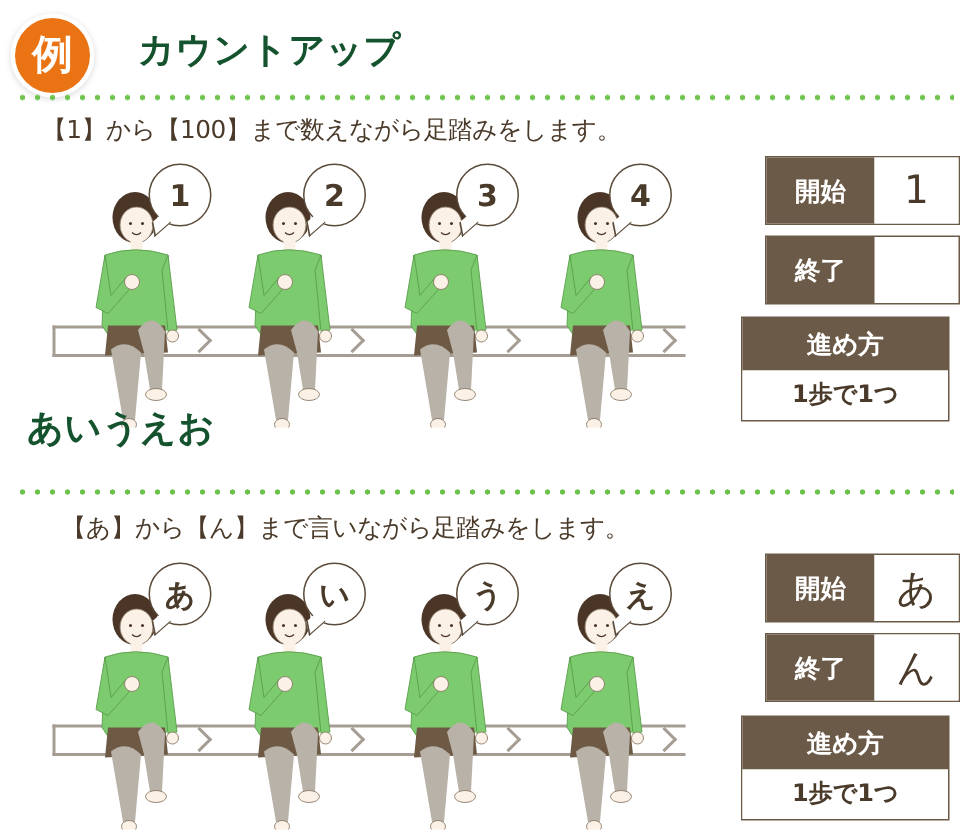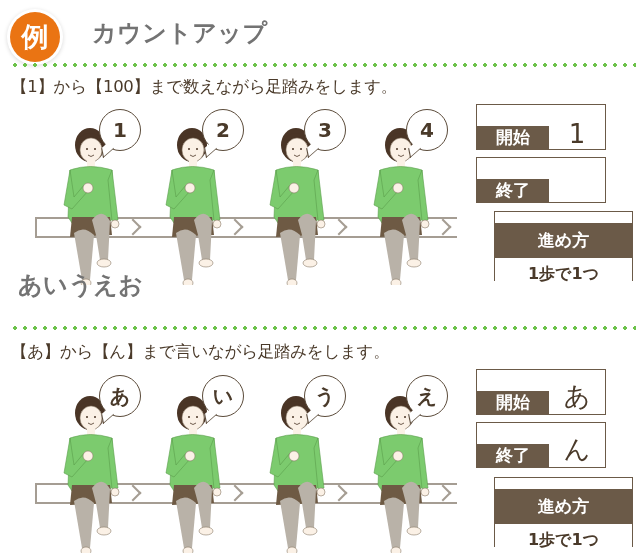--- a/index.html
+++ b/index.html
@@ -1,37 +1,37 @@
 <!DOCTYPE html>
 <html><head>
 <meta charset="utf-8">
 <style>
   html, body { margin:0; padding:0; background:#ffffff; }
   body { width:640px; height:560px; position:relative; overflow:hidden;
          font-family:"DejaVu Sans", "Liberation Sans", sans-serif; color:#4a3a2a; }
   .badge { position:absolute; left:10px; top:12px; width:50px; height:50px; border-radius:50%;
            background:#ea7413; box-shadow:0 0 0 3px #fff, 0 1px 4px 3px rgba(0,0,0,0.15);
            color:#fff; font-weight:bold; font-size:27px; line-height:50px; text-align:center; }
-  .title { position:absolute; font-weight:bold; color:#737373; font-size:24px; letter-spacing:0.5px; }
+  .title { position:absolute; font-weight:bold; color:#14532d; font-size:24px; letter-spacing:0.5px; }
   .dots { position:absolute; left:10px; width:626px; height:4px;
           background-image: radial-gradient(circle, #6cc24a 1.6px, transparent 1.9px);
           background-size:10px 4px; background-repeat:repeat-x; }
-  .desc { position:absolute; left:11px; font-size:16.5px; color:#4a3a2a; white-space:nowrap; letter-spacing:-0.3px; }
+  .desc { position:absolute; left:28px; font-size:16.5px; color:#4a3a2a; white-space:nowrap; letter-spacing:-0.3px; }
   .band { position:absolute; left:35px; width:420px; height:17px; border-top:2px solid #a59d93; border-bottom:2px solid #a59d93; border-left:2px solid #a59d93; }
   .chev { position:absolute; width:10px; height:10px; border-top:2px solid #a59d93; border-right:2px solid #a59d93; transform:rotate(45deg); }
   .fig { position:absolute; width:80px; height:160px; }
   .bubble { position:absolute; width:40px; height:40px; border:1.5px solid #5b4b3a; border-radius:50%; background:#fff;
             font-size:20px; font-weight:bold; color:#4a3a2a; text-align:center; line-height:40px; }
   .bubble .tail { position:absolute; left:2px; top:33px; width:10px; height:10px; background:#fff;
                   border-left:1.5px solid #5b4b3a; border-bottom:1.5px solid #5b4b3a; transform:skewY(-35deg) rotate(-10deg); }
-  .panel-row { position:absolute; left:476px; width:130px; height:46px; border:1.5px solid #6b5a48; box-sizing:border-box; display:flex;align-items:flex-end; }
+  .panel-row { position:absolute; left:510px; width:130px; height:46px; border:1.5px solid #6b5a48; box-sizing:border-box; display:flex; }
   .panel-row .lbl { width:72px; background:#6b5a48; color:#fff; font-weight:bold; font-size:17px; display:flex; align-items:center; justify-content:center; }
   .panel-row .val { flex:1; background:#fff; color:#4a3a2a; font-size:26px; display:flex; align-items:center; justify-content:center; }
   .panel-step { position:absolute; left:494px; width:139px; height:70px; border:1.5px solid #6b5a48; box-sizing:border-box; }
-  .panel-step .hd { height:35px; background:#6b5a48; color:#fff; font-weight:bold; font-size:17px; display:flex; align-items:center; justify-content:center;margin-top:11px; }
+  .panel-step .hd { height:35px; background:#6b5a48; color:#fff; font-weight:bold; font-size:17px; display:flex; align-items:center; justify-content:center; }
   .panel-step .bd { height:33px; background:#fff; color:#4a3a2a; font-size:16px; font-weight:bold; display:flex; align-items:center; justify-content:center; }
 </style>
 </head>
 <body>
 
 <svg width="0" height="0" style="position:absolute">
   <defs>
     <g id="person">
 
       <ellipse cx="40" cy="20" rx="15" ry="17" fill="#4a3526"></ellipse>
@@ -101,21 +101,21 @@
 <div class="panel-row" style="top:157px;">
   <div class="lbl">終了</div>
 </div>
 <div class="panel-step" style="top:211px;">
   <div class="hd">進め方</div>
   <div class="bd">1歩で1つ</div>
 </div>
 
 <div class="title" style="left:18px; top:269px;">あいうえお</div>
 <div class="dots" style="top:326px;"></div>
-<div class="desc" style="top:341px;">【あ】から【ん】まで言いながら足踏みをします。</div>
+<div class="desc" style="top:341px;margin-left:13px;">【あ】から【ん】まで言いながら足踏みをします。</div>
 
 <div class="band" style="top:483px;">
   <div class="chev" style="left:90px; top:2px;"></div>
   <div class="chev" style="left:192px; top:2px;"></div>
   <div class="chev" style="left:296px; top:2px;"></div>
   <div class="chev" style="left:400px; top:2px;"></div>
 </div>
 
 <svg class="fig" style="left:50px; top:393px;" viewBox="0 0 80 160">
     <use href="#person"></use>

